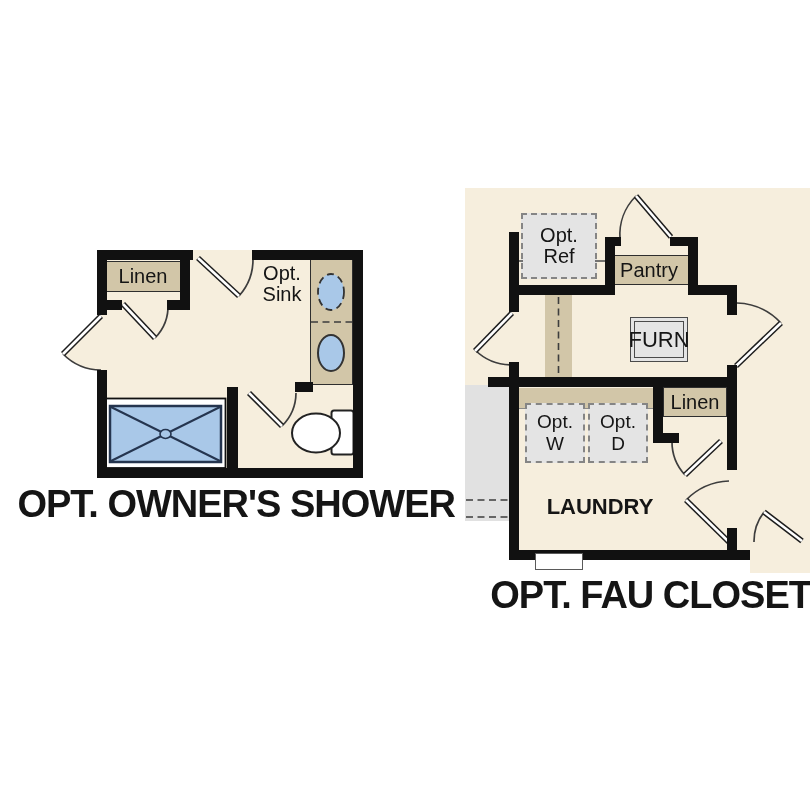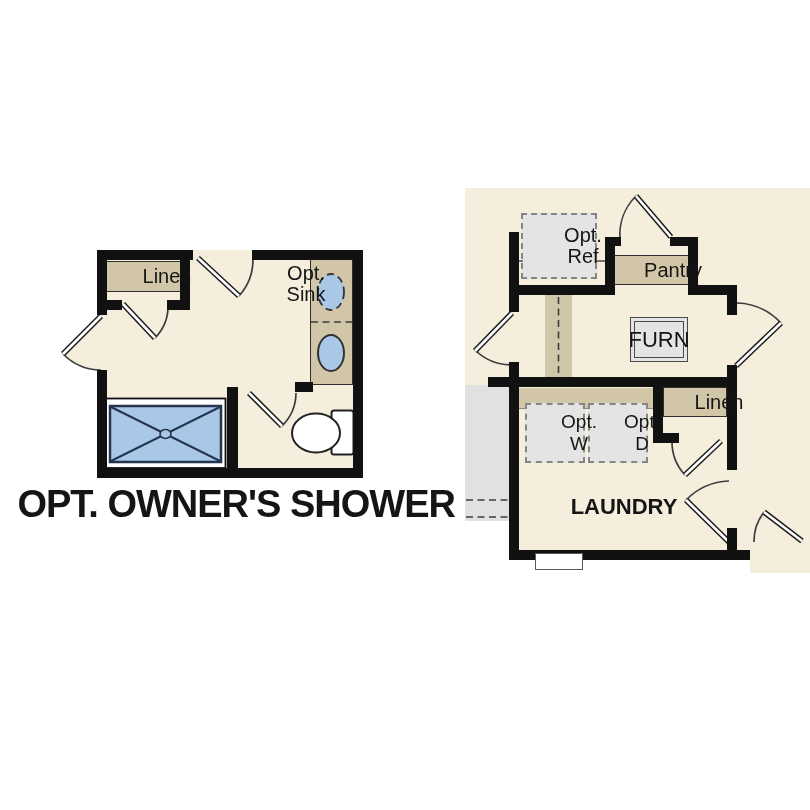--- a/index.html
+++ b/index.html
@@ -9,21 +9,21 @@
   .fill-floor{position:absolute;background:var(--floor);}
   .fill-gray{position:absolute;background:#e1e1e1;}
   .fill-white{position:absolute;background:#fff;}
   .wall{position:absolute;background:var(--wall);}
   .cab{position:absolute;background:var(--cabinet);border:1.5px solid #2e2e2e;box-sizing:border-box;}
   .cab-strip{position:absolute;background:var(--cabinet);box-sizing:border-box;}
   .optbox{position:absolute;background:var(--optional-gray);border:2px dashed #858585;box-sizing:border-box;}
   .furnbox{position:absolute;background:var(--optional-gray);border:1.5px solid #4a4a4a;box-sizing:border-box;}
   .furn-inner{position:absolute;inset:3px;border:1.2px solid #4a4a4a;display:flex;align-items:center;justify-content:center;}
   .lbl{position:absolute;display:flex;align-items:center;justify-content:center;text-align:center;
-       font-size:20px;line-height:21px;white-space:pre;margin-left:24px;}
+       font-size:20px;line-height:21px;white-space:pre;}
   .lbl-col{flex-direction:column;}
   .bold{font-weight:bold;}
   .title{position:absolute;text-align:right;font-weight:bold;font-size:38px;letter-spacing:-1px;}
   .pie{fill:var(--floor);stroke:none;}
   .arc{fill:none;stroke:var(--line);stroke-width:1.7;}
   .leafO{stroke:#1d1d1d;stroke-width:5.6;stroke-linecap:butt;}
   .leafI{stroke:#ffffff;stroke-width:2.6;stroke-linecap:butt;}
   .dash{stroke:#3d3d3d;stroke-width:1.6;stroke-dasharray:7 4.5;fill:none;}
   .thin{stroke:#555;stroke-width:1.6;fill:none;}
   .fixture{stroke:#222;stroke-width:2;fill:#fff;}
@@ -202,14 +202,15 @@
   <div class="lbl" style="left:663px;top:387px;width:64px;height:30px">Linen</div>
   <div class="lbl lbl-col" style="left:525px;top:403px;width:60px;height:60px;font-size:19px;line-height:22px">
     <span>Opt.</span>
     <span>W</span>
   </div>
   <div class="lbl lbl-col" style="left:588px;top:403px;width:60px;height:60px;font-size:19px;line-height:22px">
     <span>Opt.</span>
     <span>D</span>
   </div>
   <div class="lbl bold" style="left:510px;top:492px;width:180px;height:28px;font-size:22px">LAUNDRY</div>
+  <div class="title" style="left:451px;top:574px;width:360px">OPT. FAU CLOSET</div>
 
 </div>
 
 </body></html>

